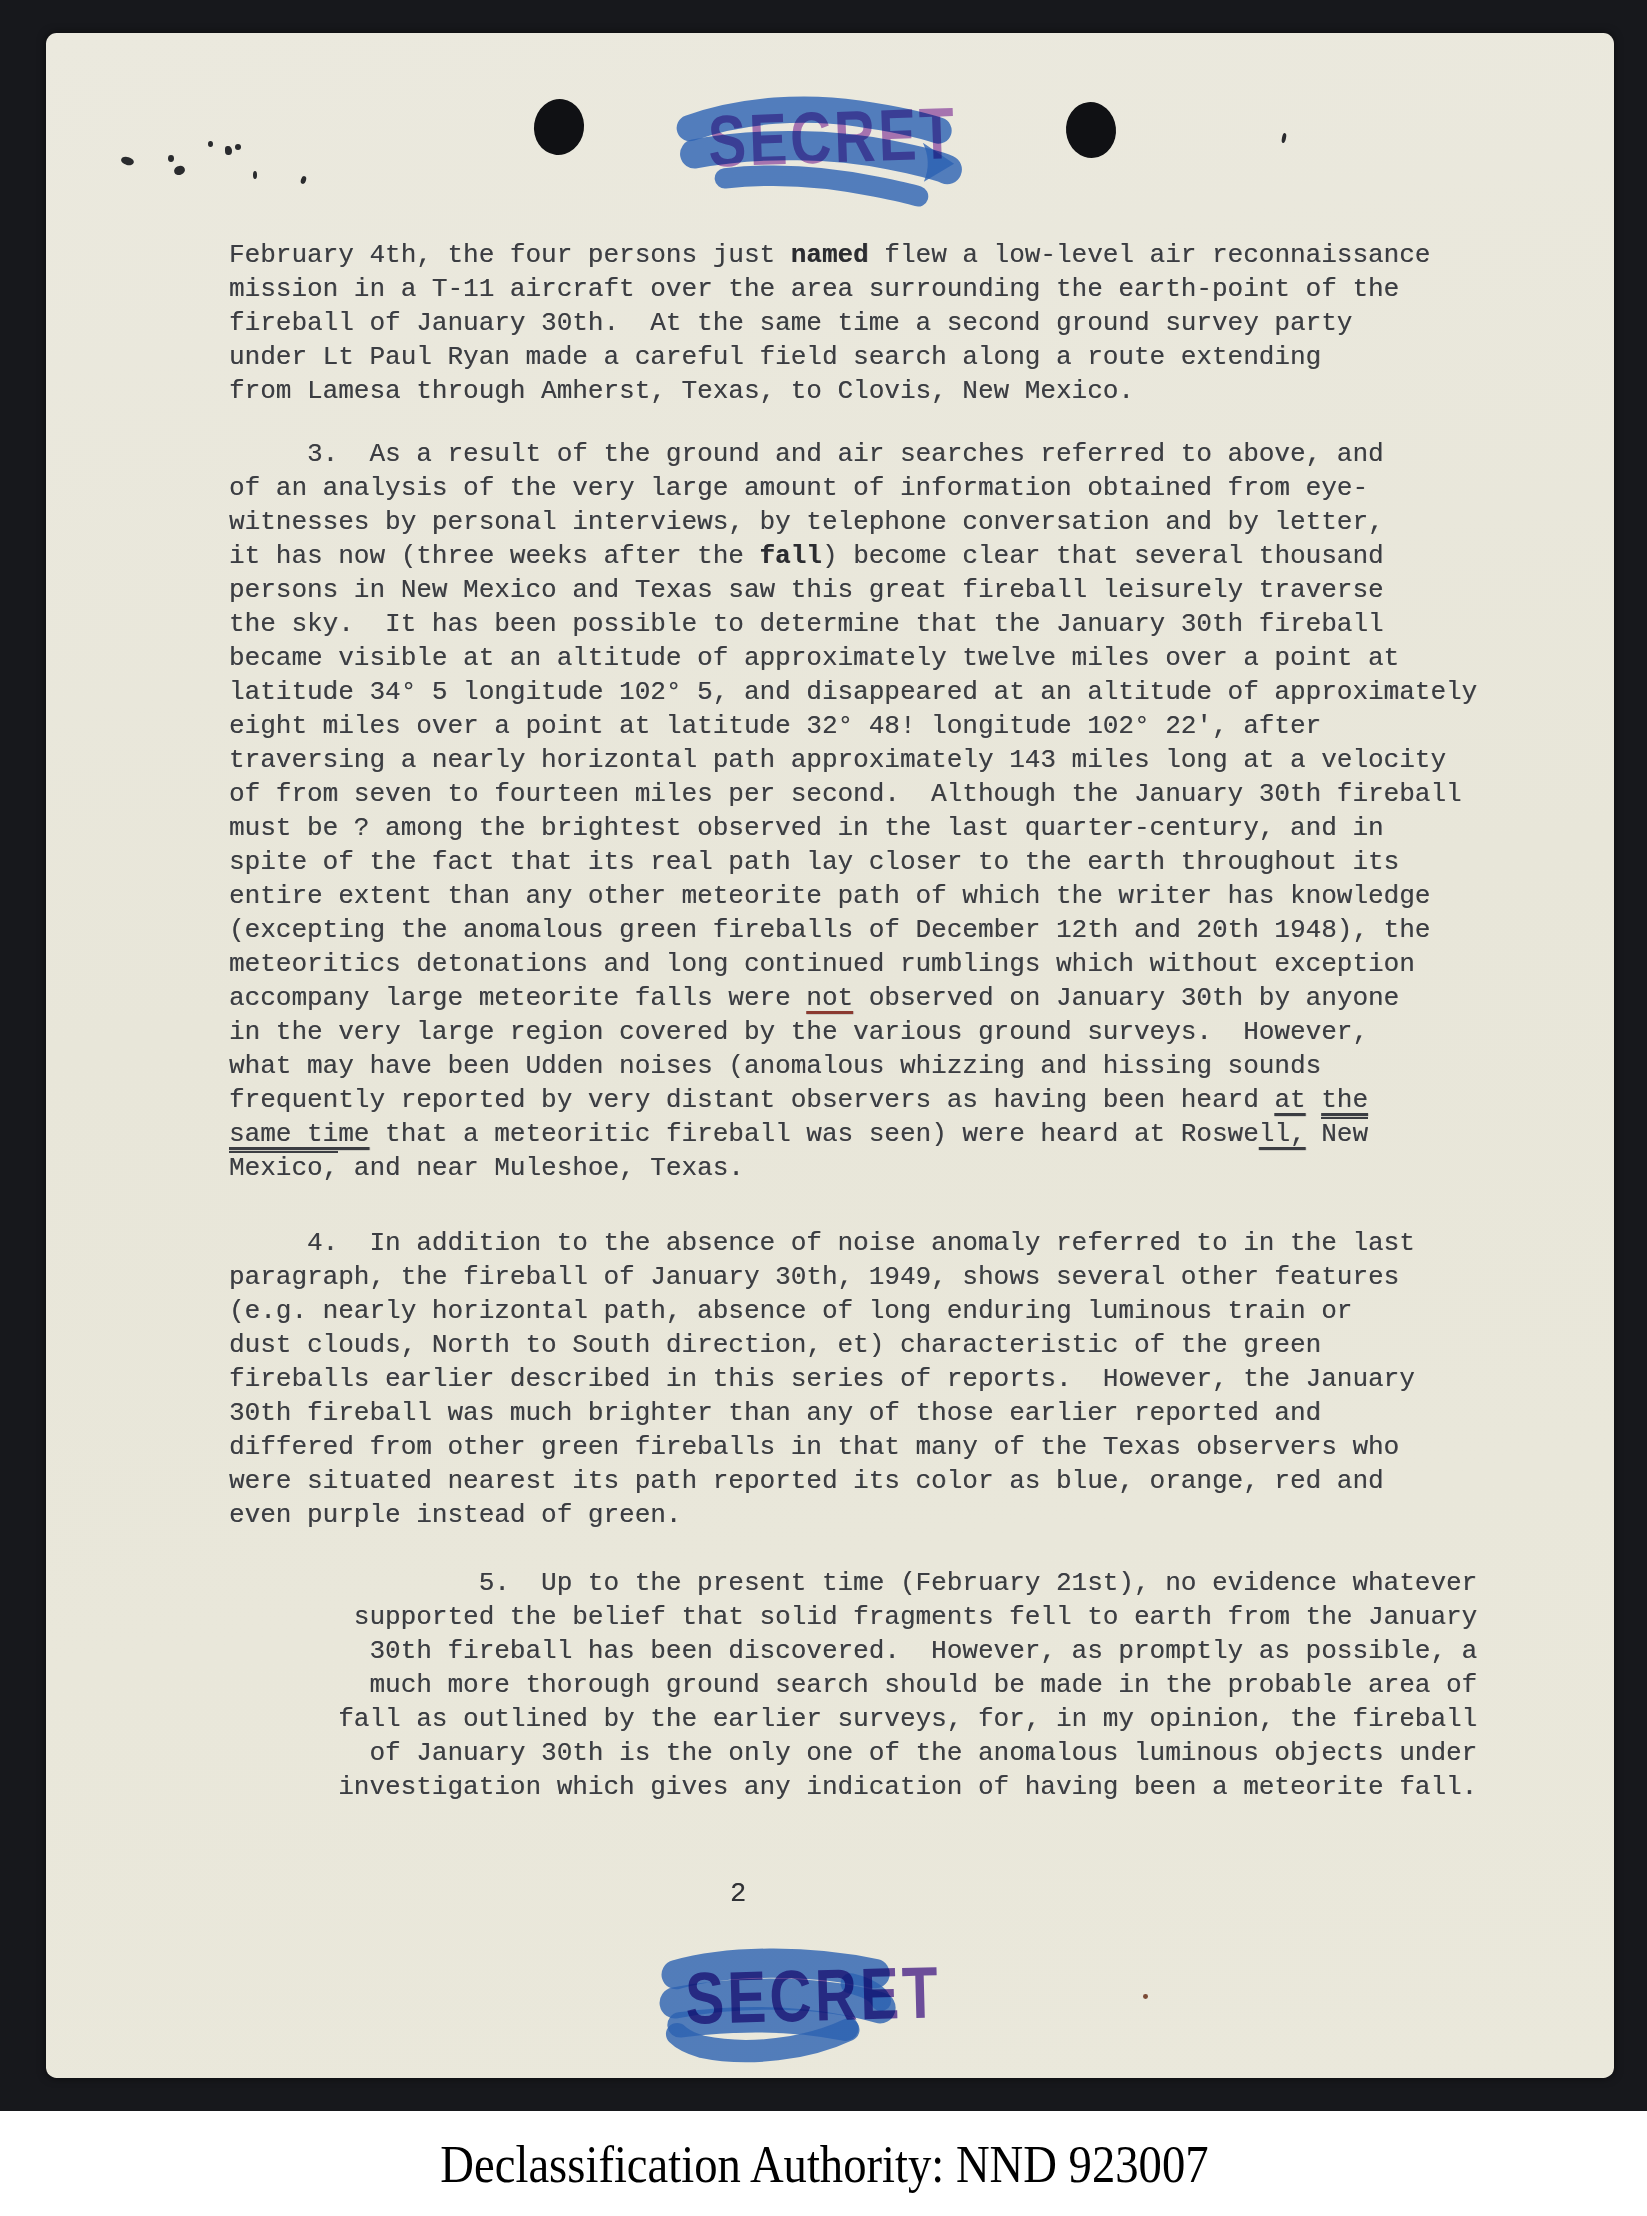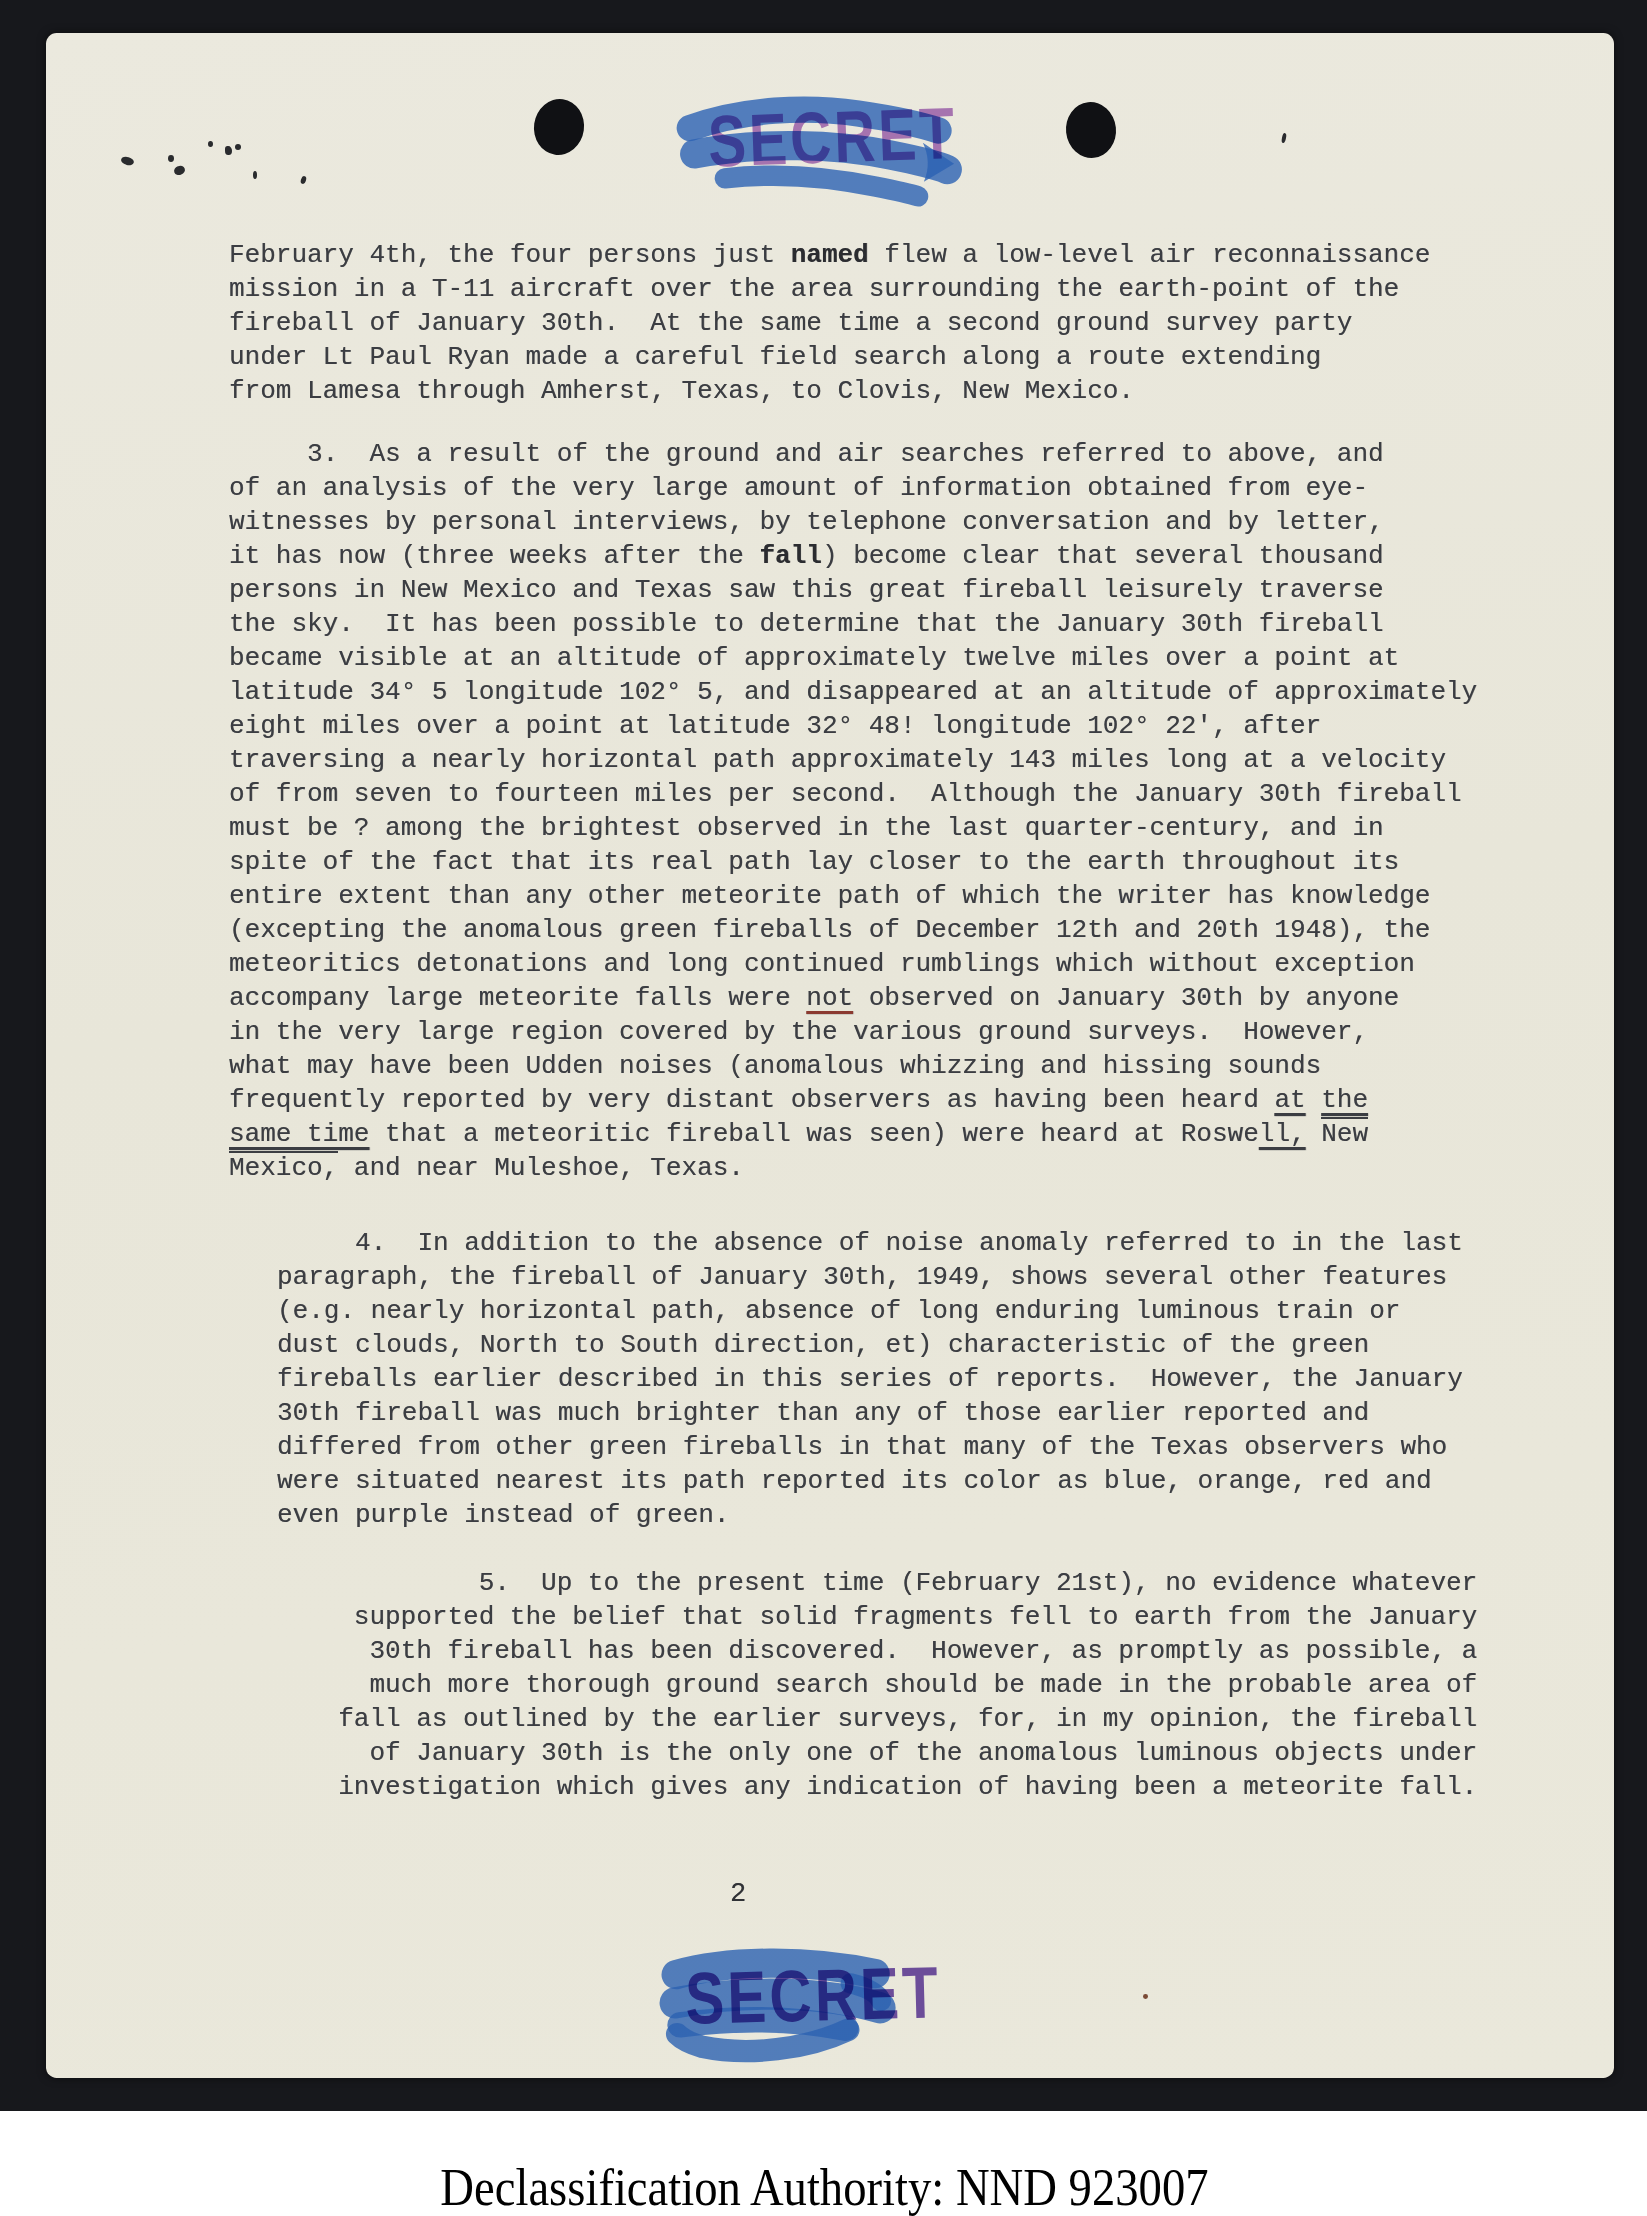--- a/index.html
+++ b/index.html
@@ -51,35 +51,35 @@
     mix-blend-mode:multiply;pointer-events:none;
   }
   svg.marker path{stroke:var(--marker);fill:none;stroke-linecap:round;opacity:.8;}
   svg.marker path.fill{fill:var(--marker);stroke:none;opacity:.8;}
   .doc-text{
     position:absolute;left:183px;top:205px;
     color:var(--ink);font-size:26px;line-height:34px;white-space:pre;
     text-shadow:0.3px 0.3px 0.6px rgba(45,47,53,.5);
   }
   .para+.para{margin-top:29px;}
-  .para:nth-child(3){margin-top:41px;margin-left:48px;}
+  .para:nth-child(3){margin-top:41px;}
   .para:nth-child(4){margin-top:34px;text-align:right;}
   .line span.b{font-weight:bold;color:#2b2c30;}
   .line span.u{text-decoration:underline;text-decoration-thickness:2.9px;text-underline-offset:5.9px;}
   .line span.r{text-decoration-color:var(--underline-red);}
   .line span.o{border-top:2.9px solid currentColor;text-align:right;}
   .page-number{
     position:absolute;left:684px;top:1844px;
     color:#303236;font-size:27px;line-height:34px;
     text-shadow:0.3px 0.3px 0.6px rgba(45,47,53,.5);
   }
   .speck{position:absolute;border-radius:50%;background:#2a2b2e;}
   .caption{
     position:absolute;left:0;top:2111px;width:1648px;height:106px;
-    background:#ffffff;display:flex;align-items:flex-end;justify-content:center;
+    background:#ffffff;display:flex;align-items:center;justify-content:center;
   }
   .caption .caption-text{
     font-family:"Liberation Serif", serif;color:#000;
     font-size:53px;transform:scaleX(.88);white-space:nowrap;
   }
 </style>
 </head>
 <body>
 
 <div class="mat"></div>

